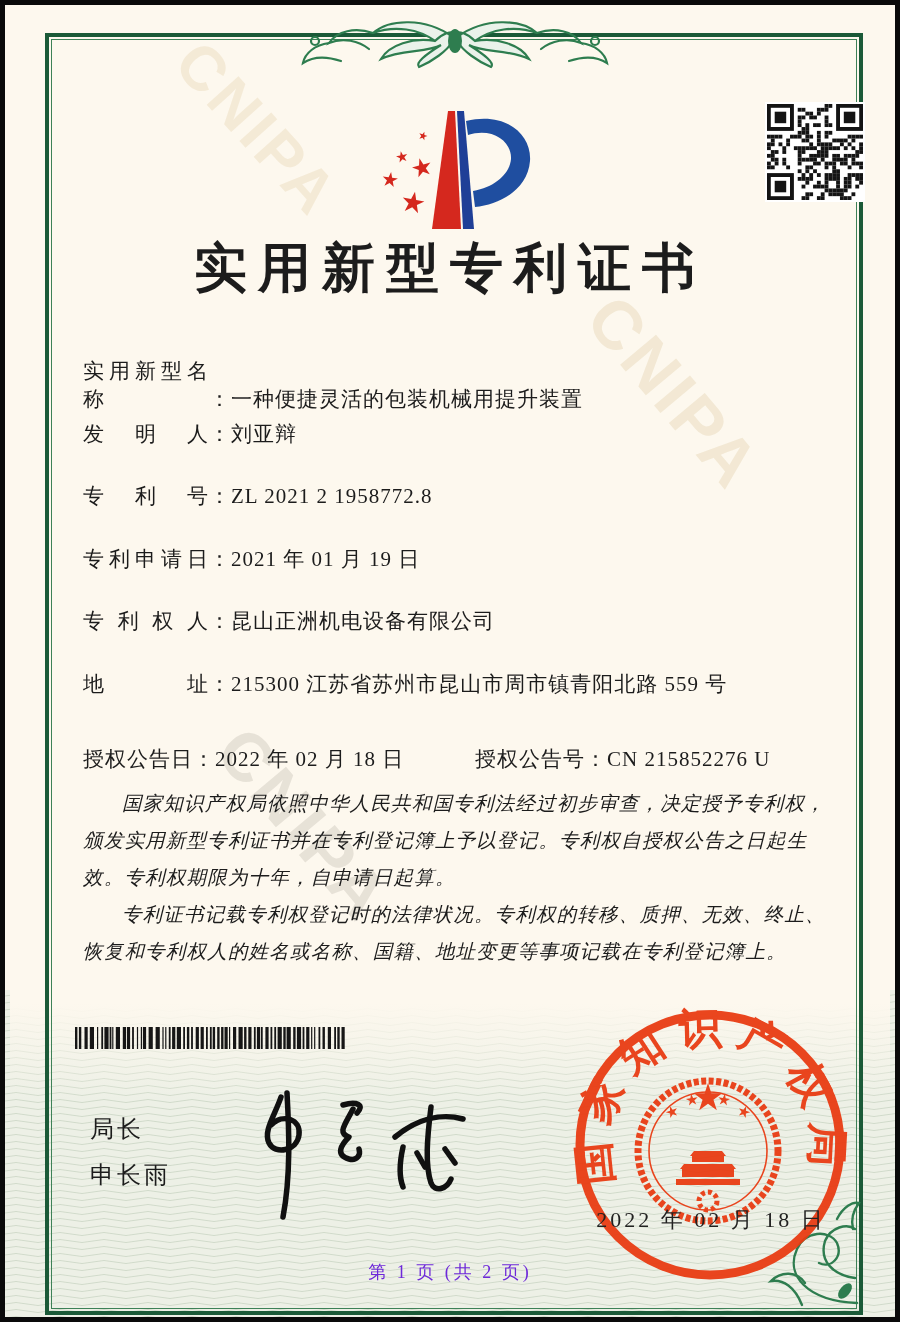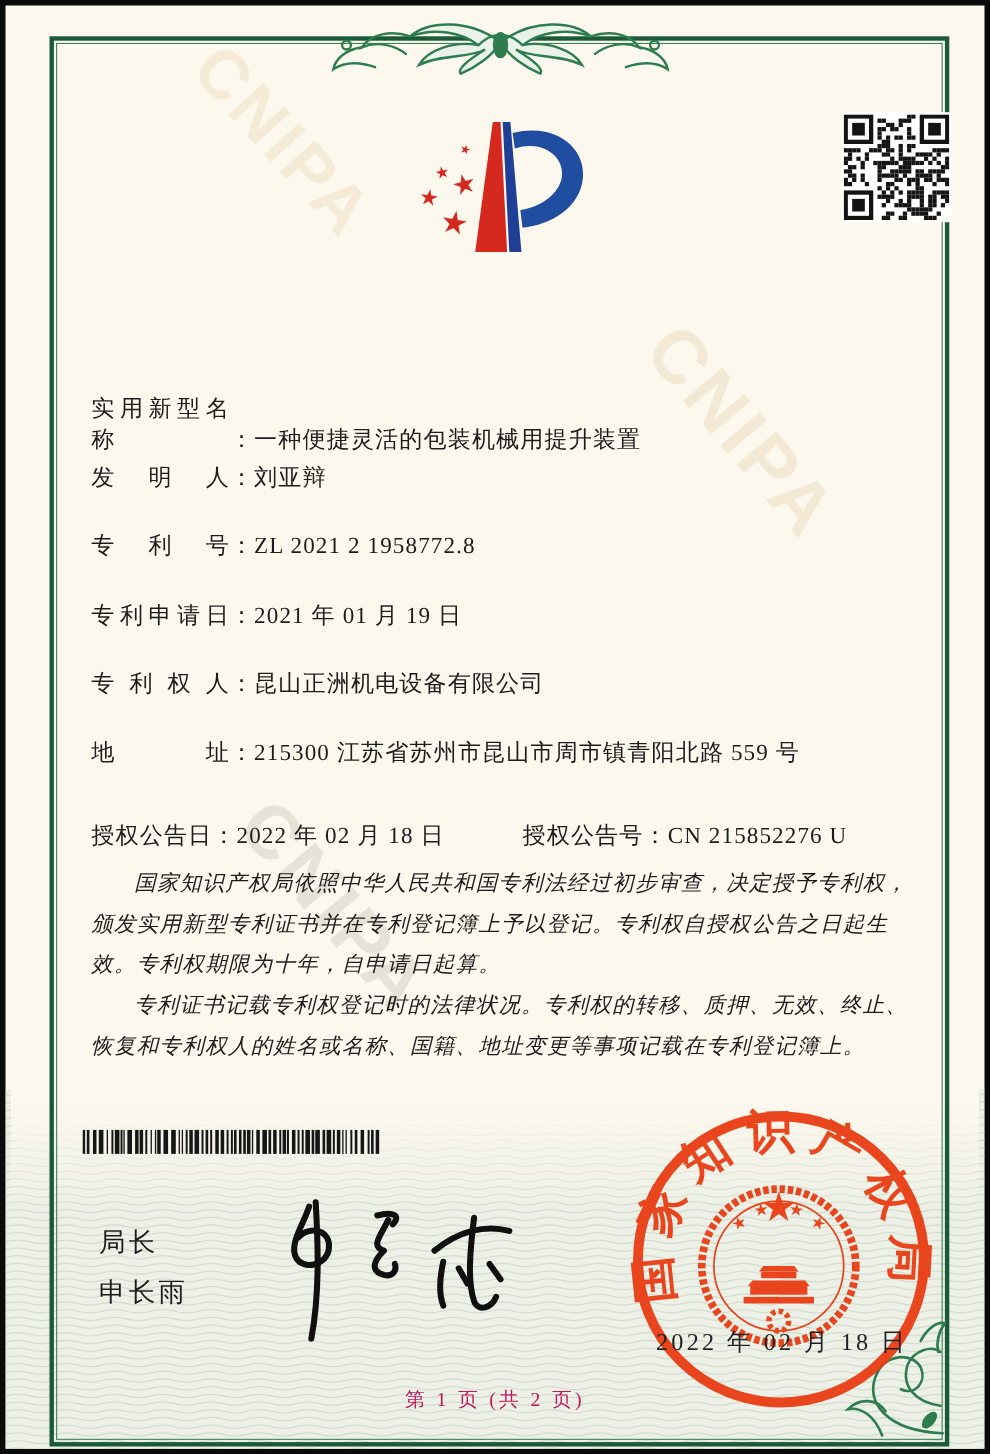--- a/index.html
+++ b/index.html
@@ -34,21 +34,21 @@
   .grant .g2{position:absolute;left:392px;top:0;}
   .paras{position:absolute;left:78px;top:780px;width:762px;z-index:3;font-style:italic;}
   .paras p{margin:0;font-size:19.5px;line-height:37px;text-indent:2em;letter-spacing:1.2px;}
   .barcode{position:absolute;left:70px;top:1022px;z-index:3;}
   .director{position:absolute;left:85px;top:1108px;z-index:4;
             font-family:"Liberation Sans","DejaVu Sans",sans-serif;font-size:24px;}
   .director div{margin-bottom:14px;letter-spacing:3px;}
   .sig{position:absolute;left:220px;top:1078px;z-index:4;}
   .seal{position:absolute;left:540px;top:1000px;z-index:5;opacity:.94;}
   .pagefoot{position:absolute;left:0;top:1255px;width:100%;text-align:center;
-            font-size:18px;letter-spacing:3px;z-index:3;color:#be185d;}
+            font-size:18px;letter-spacing:3px;z-index:3;color:#6d28d9;}
   .orntop{position:absolute;left:280px;top:6px;z-index:2;}
   .ornbr{position:absolute;left:762px;top:1178px;z-index:2;}
 </style>
 </head>
 <body>
 
 <div class="page">
 
   <svg class="waves" viewBox="0 0 890 332" aria-hidden="true">
     <rect x="0" y="0" width="890" height="332" fill="#edf0e6"></rect>
@@ -370,20 +370,21 @@
           <rect x="69.1" y="0.0" width="26.9" height="26.9"></rect>
           <rect x="73.0" y="3.8" width="19.2" height="19.2" fill="#fff"></rect>
           <rect x="76.8" y="7.7" width="11.5" height="11.5"></rect>
           <rect x="0.0" y="69.1" width="26.9" height="26.9"></rect>
           <rect x="3.8" y="73.0" width="19.2" height="19.2" fill="#fff"></rect>
           <rect x="7.7" y="76.8" width="11.5" height="11.5"></rect>
         </g>
       </svg>
   </div>
 
+  <h1 class="title">实用新型专利证书</h1>
 
   <div class="fields">
     <div class="frow">
       <span class="flabel">实用新型名称</span><span>：</span><span>一种便捷灵活的包装机械用提升装置</span>
     </div>
     <div class="frow">
       <span class="flabel">发明人</span><span>：</span><span>刘亚辩</span>
     </div>
     <div class="frow">
       <span class="flabel">专利号</span><span>：</span><span>ZL 2021 2 1958772.8</span>

